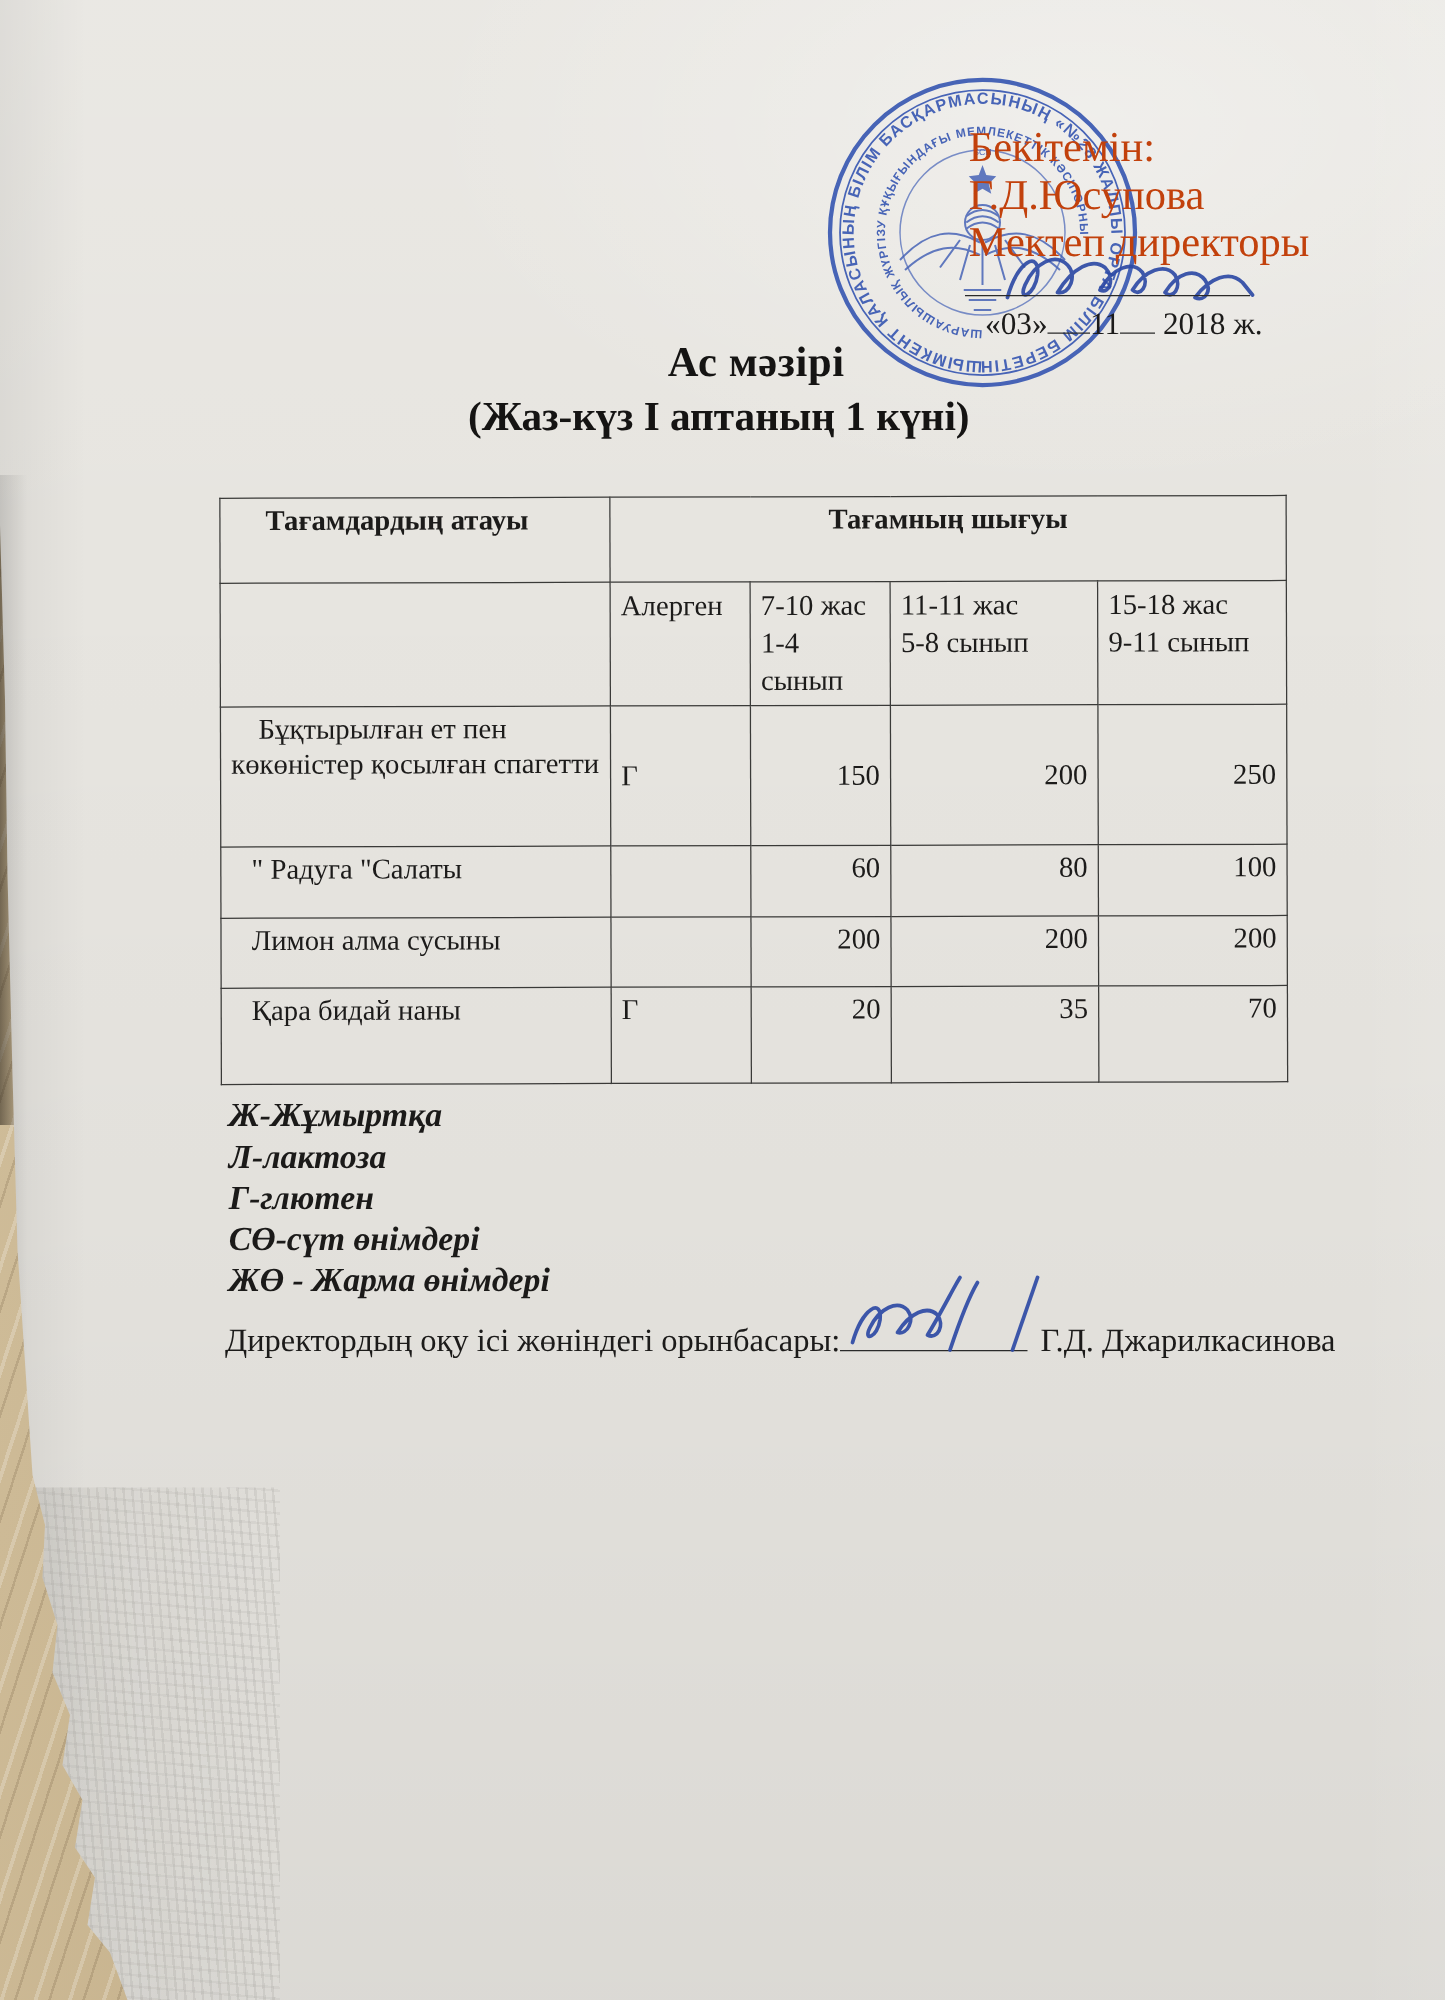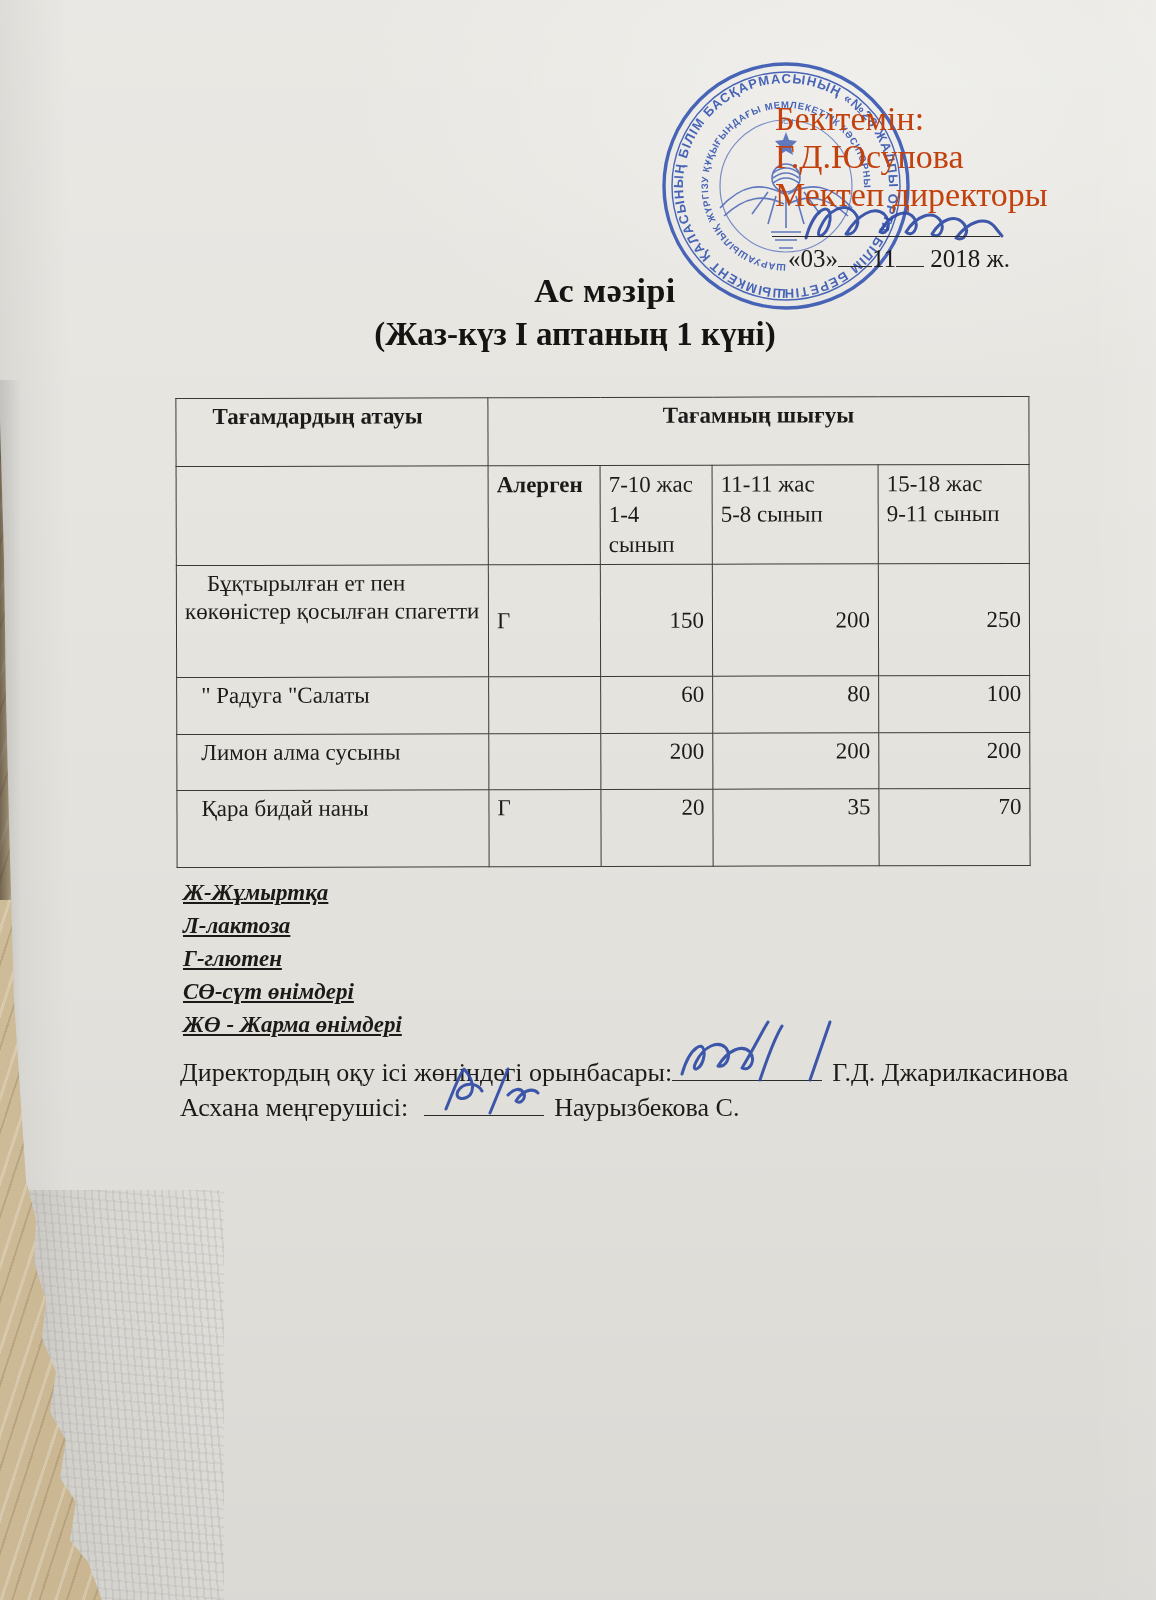--- a/index.html
+++ b/index.html
@@ -55,23 +55,23 @@
   td.group-h{font-size:28px;font-weight:bold;text-align:center;padding-top:8px;}
   .hrow1{height:68px;} .hrow2{height:78px;}
   .r1{height:112px;} .r2{height:57px;} .r3{height:56px;} .r4{height:77px;}
   td.dish{text-indent:16px;padding-top:8px;}
   .r1 td.dish{text-indent:22px;}
   td.num{text-align:right;padding-right:12px;}
   .r1 td.mid{vertical-align:middle;}
   td.allergen{padding-left:12px;}
   td.subh{padding-top:6px;}
   td.subh div{line-height:30px;}
-  td.subh-c{text-align:left;padding-left:14px;font-weight:bold;}
-  
-  .legend{position:absolute;left:183px;top:876px;font-size:23px;font-weight:bold;font-style:italic;color:#1b1a19;line-height:33px;text-decoration:underline;}
+  td.subh-c{text-align:left;padding-left:14px;}
+  
+  .legend{position:absolute;left:183px;top:876px;font-size:27px;font-weight:bold;font-style:italic;color:#1b1a19;line-height:33px;}
   
   .sigs{position:absolute;left:180px;top:1054px;width:900px;font-size:26px;color:#1c1b1a;}
   .sig-row{position:relative;height:35px;white-space:nowrap;}
   .sig-row .lbl{display:inline-block;}
   .underwrite{display:inline-block;position:relative;border-bottom:1.6px solid #2a2a2a;height:26px;vertical-align:baseline;}
   .underwrite svg, .nosign svg{position:absolute;left:0;bottom:-6px;overflow:visible;}
   .ink{stroke:#2e4aa5;stroke-width:3;fill:none;stroke-linecap:round;stroke-linejoin:round;opacity:.92;}
   .name-after{display:inline-block;margin-left:10px;font-family:Liberation Serif, serif;}
 </style>
 </head>
@@ -206,23 +206,16 @@
 
     <div class="sigs">
       <div class="sig-row">
         <span class="lbl">Директордың оқу ісі жөніндегі орынбасары:</span><span class="underwrite" style="width:150px">
           <svg width="170" height="70" viewBox="0 0 170 70">
             <path class="ink" d="M10,58 C18,30 34,22 32,40 C30,54 18,58 24,46 C32,30 46,24 54,32 C60,40 54,52 46,50 C56,34 70,28 78,36 C84,44 78,56 70,52 C80,36 92,12 96,6 M88,64 C96,40 104,20 110,10"></path>
             <path class="ink" d="M138,64 L158,6"></path>
           </svg>
         </span><span class="name-after">Г.Д. Джарилкасинова</span>
       </div>
-      <div class="sig-row">
-        <span class="lbl">Асхана меңгерушісі:</span><span class="underwrite" style="width:120px;margin-left:16px">
-          <svg width="130" height="60" viewBox="0 0 130 60">
-            <path class="ink" d="M22,48 C30,28 36,12 40,8 C46,14 52,26 46,34 C40,40 30,38 34,30 C40,20 54,22 58,30 M66,52 L84,8 M84,34 C90,28 96,26 100,32 C102,38 96,44 92,40 C98,30 108,26 114,32"></path>
-          </svg>
-        </span><span class="name-after">Наурызбекова С.</span>
-      </div>
     </div>
 
   </div>
 </div>
 
 </body></html>

